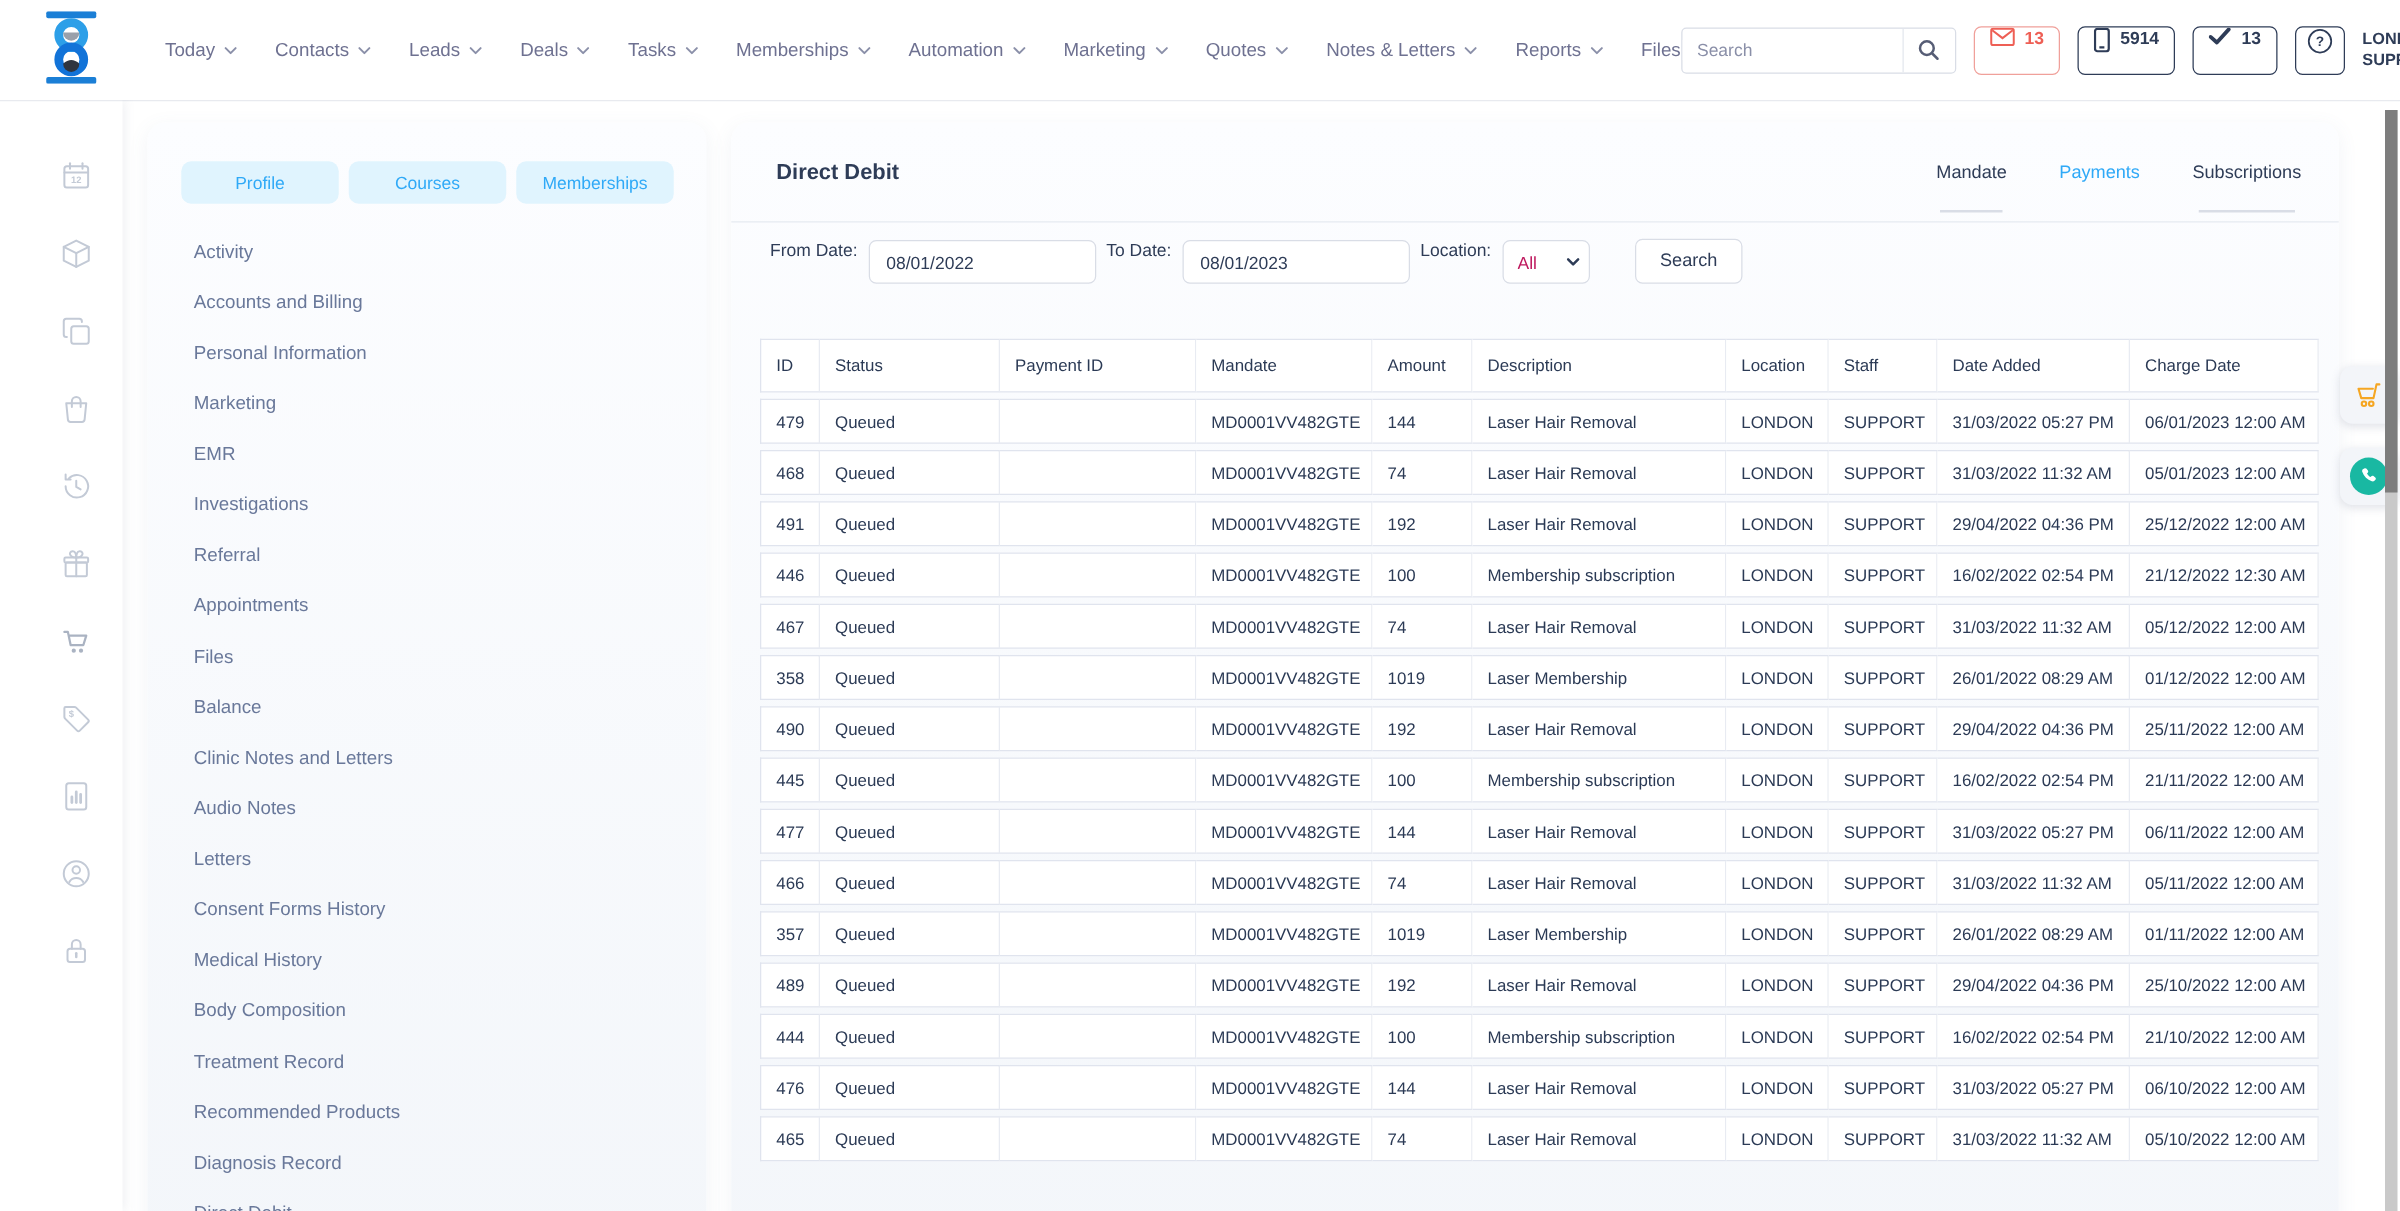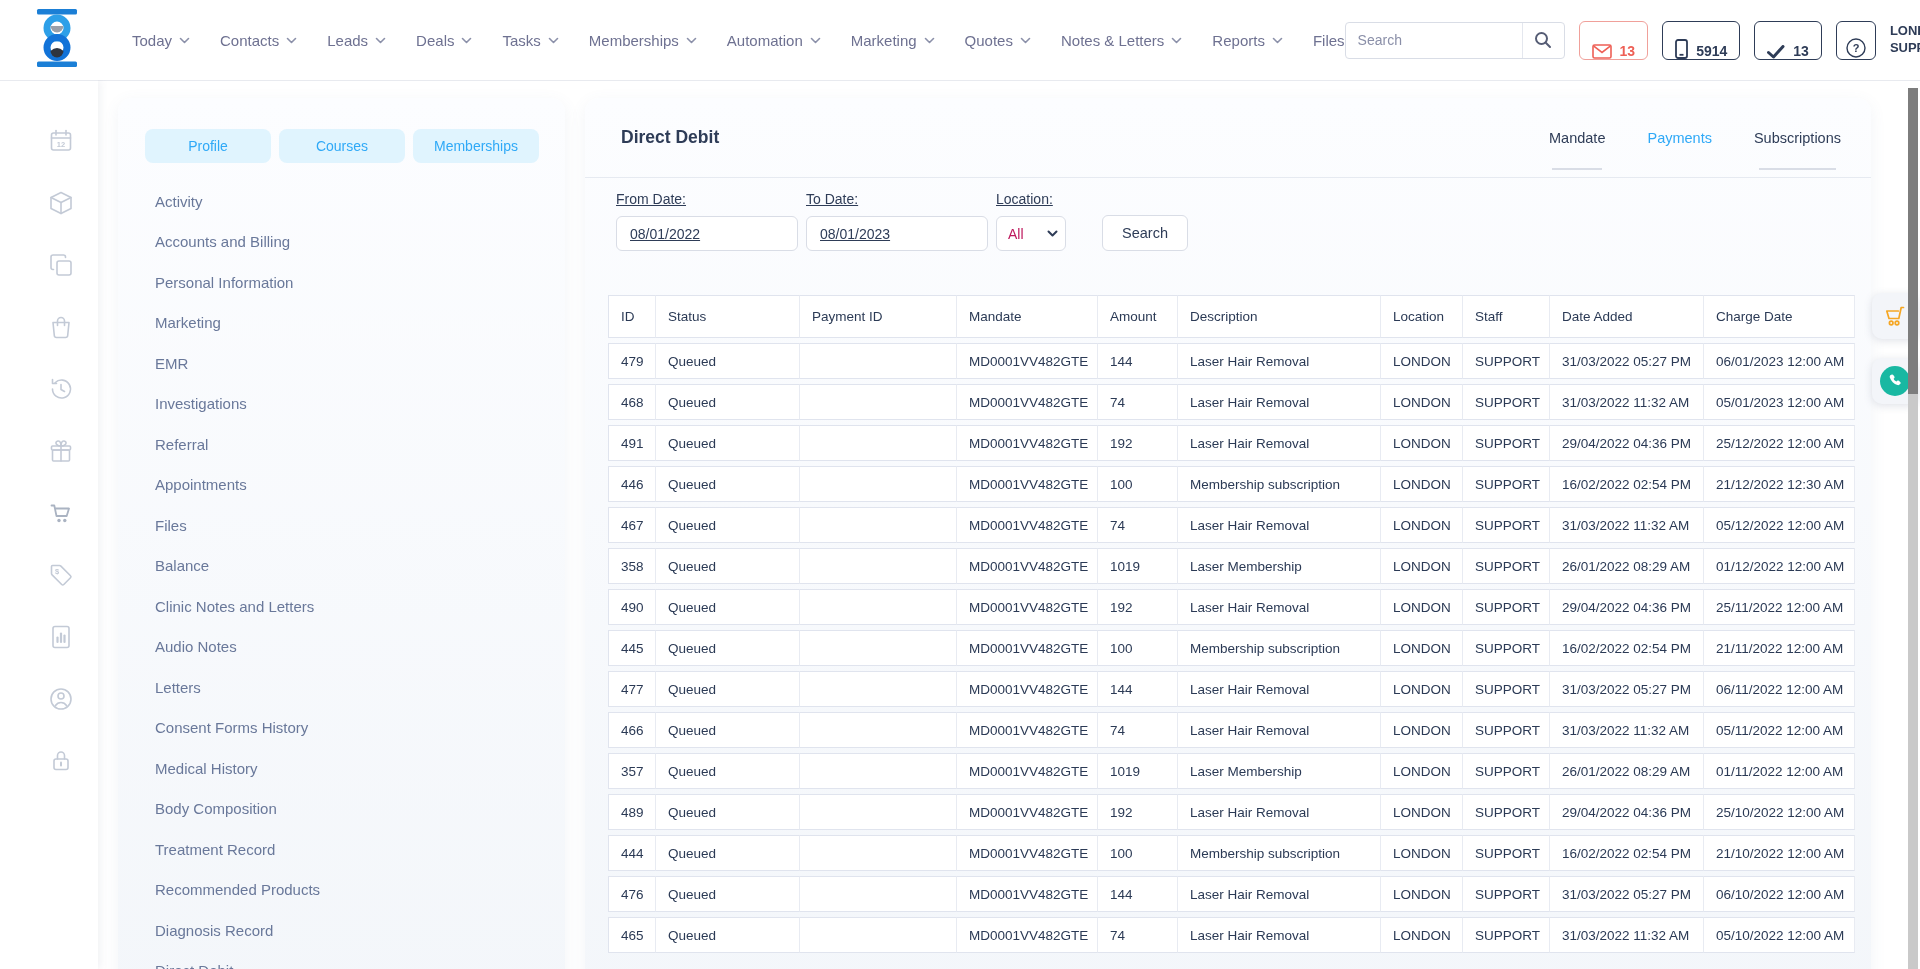--- a/index.html
+++ b/index.html
@@ -10,21 +10,21 @@
   .topbar { position:absolute; top:0; left:0; width:1920px; height:80px; background:#fff;
     display:flex; align-items:center; z-index:6; box-shadow:0 1px 0 rgba(130,140,165,.18); }
   .logo { margin-left:30px; flex:0 0 auto; }
   .nav { display:flex; align-items:flex-start; gap:30px; margin-left:48px; }
   .nav-item { display:flex; align-items:center; gap:7px; color:#6e7191; font-size:15px; cursor:pointer; white-space:nowrap; }
   .top-right { margin-left:auto; display:flex; align-items:center; gap:14px; margin-right:32px; }
   .searchbox { display:flex; align-items:center; width:220px; height:37px; border:1px solid #d9dde6; border-radius:4px; background:#fff; overflow:hidden; }
   .searchbox input { flex:1; min-width:0; border:none; outline:none; padding:0 12px; font-size:14px; color:#2e3c57; font-family:inherit; }
   .searchbox input::placeholder { color:#8a8fa8; }
   .search-iconbox { width:42px; height:100%; border-left:1px solid #e4e7ee; display:flex; align-items:center; justify-content:center; cursor:pointer; }
-  .badge { display:flex; align-items:flex-end; gap:8px; height:39px; padding:0 12px; border:1.5px solid #2e3c57; border-radius:6px; font-size:14px; font-weight:bold; color:#2e3c57; cursor:pointer; background:#fff; }
+  .badge { display:flex; align-items:flex-start; gap:8px; height:39px; padding:0 12px; border:1.5px solid #2e3c57; border-radius:6px; font-size:14px; font-weight:bold; color:#2e3c57; cursor:pointer; background:#fff; }
   .badge.mail { border-color:#f0a09a; color:#ee5f55; }
   .badge.square { width:40px; padding:0; justify-content:center; }
   .user-name { font-size:13px; font-weight:bold; color:#2e3c57; line-height:1.3; }
 
   
   .rail { position:absolute; top:80px; left:0; width:98px; height:889px; background:#fff; z-index:5;
     box-shadow:2px 0 8px rgba(100,110,140,.10); display:flex; flex-direction:column; align-items:center; padding-top:48px; gap:36px; }
   .rail-btn { width:26px; height:26px; cursor:pointer;margin-left:24px; }
   .rail-svg { stroke:#c3cad6; stroke-width:1.6; fill:none; stroke-linecap:round; stroke-linejoin:round; }
 
@@ -45,21 +45,21 @@
   .main-head { display:flex; align-items:center; height:79px; padding:0 30px 0 36px; }
   .main-title { font-size:17.5px; font-weight:bold; color:#2e3c57; }
   .dd-tabs { margin-left:auto; display:flex; gap:42px; }
   .dd-tab { position:relative; font-size:14.5px; color:#2e3c57; cursor:pointer; white-space:nowrap; }
   .dd-tab::after { content:""; position:absolute; left:6%; right:6%; bottom:-24px; height:2px; background:#d9dde6; }
   .dd-tab.active { color:#2fa9f7; }
   .dd-tab.active::after { display:none; }
   .head-divider { height:1px; background:#e6eaf1; }
 
   .filters { display:flex; align-items:flex-end; gap:8px; padding:13px 0 0 31px; }
-  .fgroup { display:flex; flex-direction:column; gap:9px;text-decoration:underline; }
+  .fgroup { display:flex; flex-direction:row; gap:9px; }
   .fgroup label { font-size:14px; color:#2e3c57; }
   .fgroup input { width:182px; height:35px; border:1px solid #d9dde6; border-radius:6px; padding:0 13px; font-size:14px; color:#2e3c57; font-family:inherit; background:#fff; outline:none; }
   .loc-wrap { position:relative; width:70px; }
   .loc-wrap select { appearance:none; -webkit-appearance:none; width:70px; height:35px; border:1px solid #d9dde6; border-radius:6px; padding:0 22px 0 11px; font-size:14px; color:#be185d; font-family:inherit; background:#fff; outline:none; }
   .loc-chev { position:absolute; right:8px; top:14px; pointer-events:none; }
   .fsearch-btn { margin-left:28px; height:36px; padding:0 19px; background:#fff; border:1px solid #d9dde6; border-radius:6px; font-size:14.5px; color:#2e3c57; font-family:inherit; cursor:pointer; }
 
   
   .table-wrap { margin:39px 23px 0 23px; }
   table { width:100%; border-collapse:separate; border-spacing:0 5px; table-layout:fixed; }

